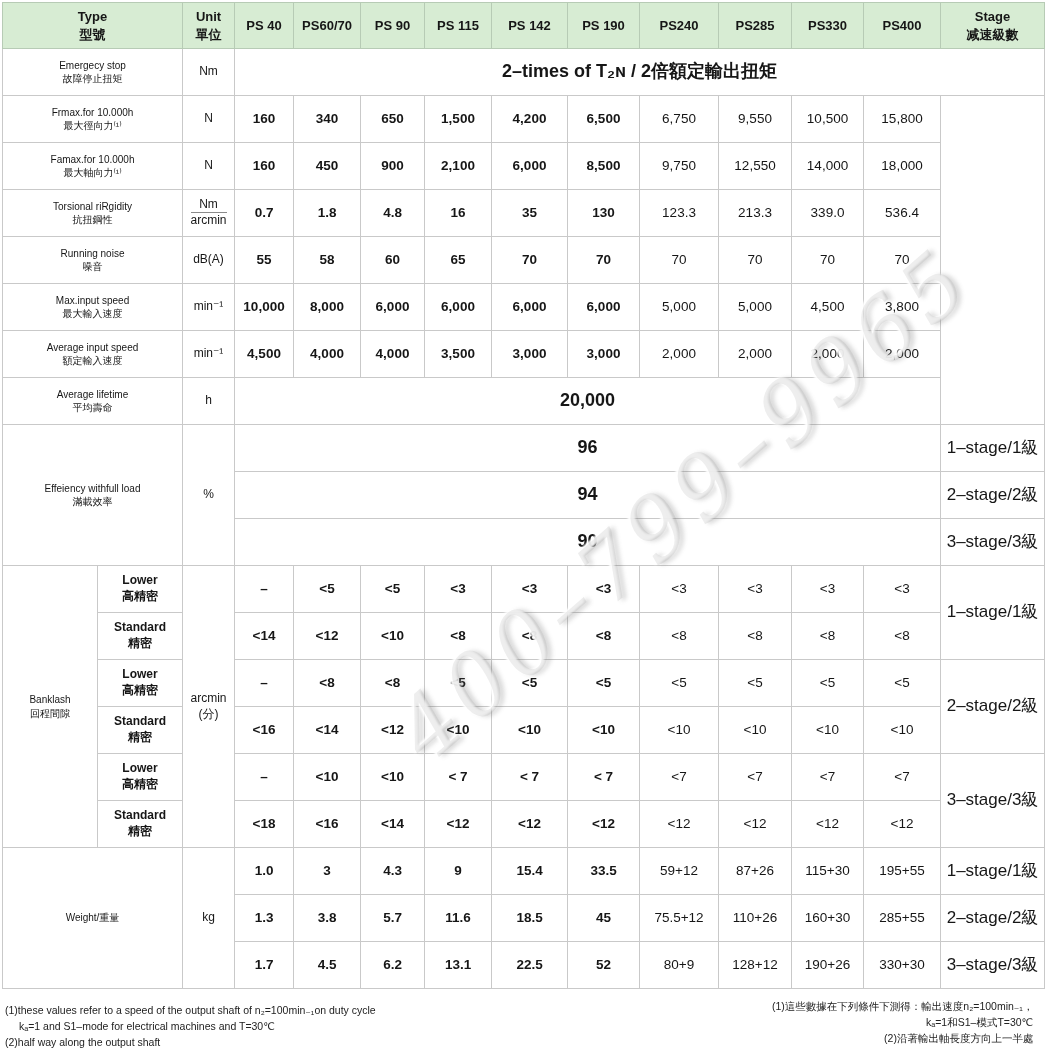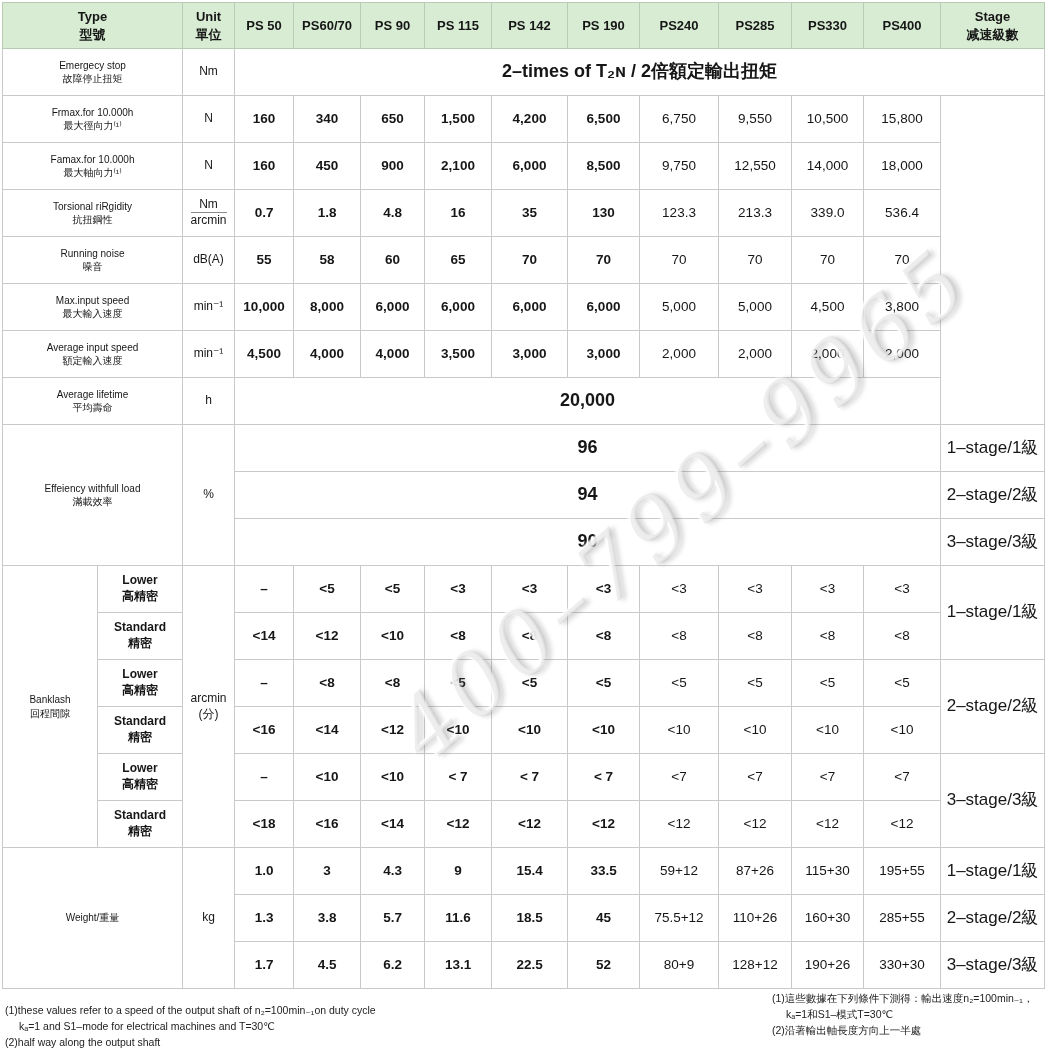--- a/index.html
+++ b/index.html
@@ -38,21 +38,21 @@
     font-size:86px;letter-spacing:8px;white-space:nowrap;text-align:center;
     color:rgba(125,125,125,0.13);
     text-shadow:-2px -2px 2px rgba(255,255,255,0.95), 3px 3px 4px rgba(90,90,90,0.22);
     pointer-events:none;z-index:5;
   }
   .footnotes{
     position:absolute;top:991px;left:0;width:1047px;
     font-size:10.5px;line-height:1.5;color:#222;
   }
   .fn-left{position:absolute;left:5px;top:12px;}
-  .fn-right{position:absolute;left:772px;top:0;}
+  .fn-right{position:absolute;left:772px;top:8px;text-align:right;}
   .ind{padding-left:14px;}
 </style>
 </head>
 <body>
 
 <table class="spec">
   <colgroup>
     <col style="width:95px">
       <col style="width:85px">
       <col style="width:52px">
@@ -71,21 +71,21 @@
   <thead>
     <tr>
       <th colspan="2">
         <div>Type</div>
         <div>型號</div>
       </th>
       <th>
         <div>Unit</div>
         <div>單位</div>
       </th>
-      <th>PS 50</th>
+      <th>PS 40</th>
       <th>PS60/70</th>
       <th>PS 90</th>
       <th>PS 115</th>
       <th>PS 142</th>
       <th>PS 190</th>
       <th>PS240</th>
       <th>PS285</th>
       <th>PS330</th>
       <th>PS400</th>
       <th>

